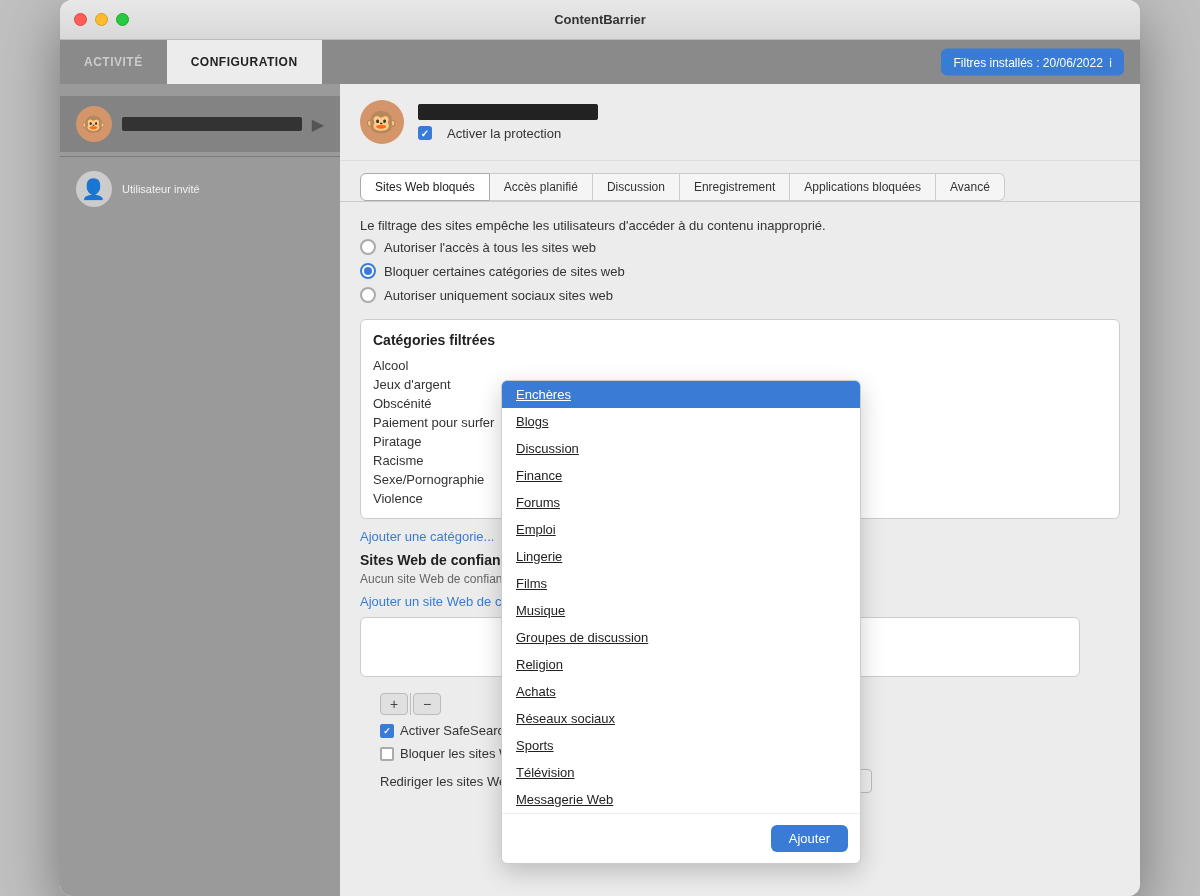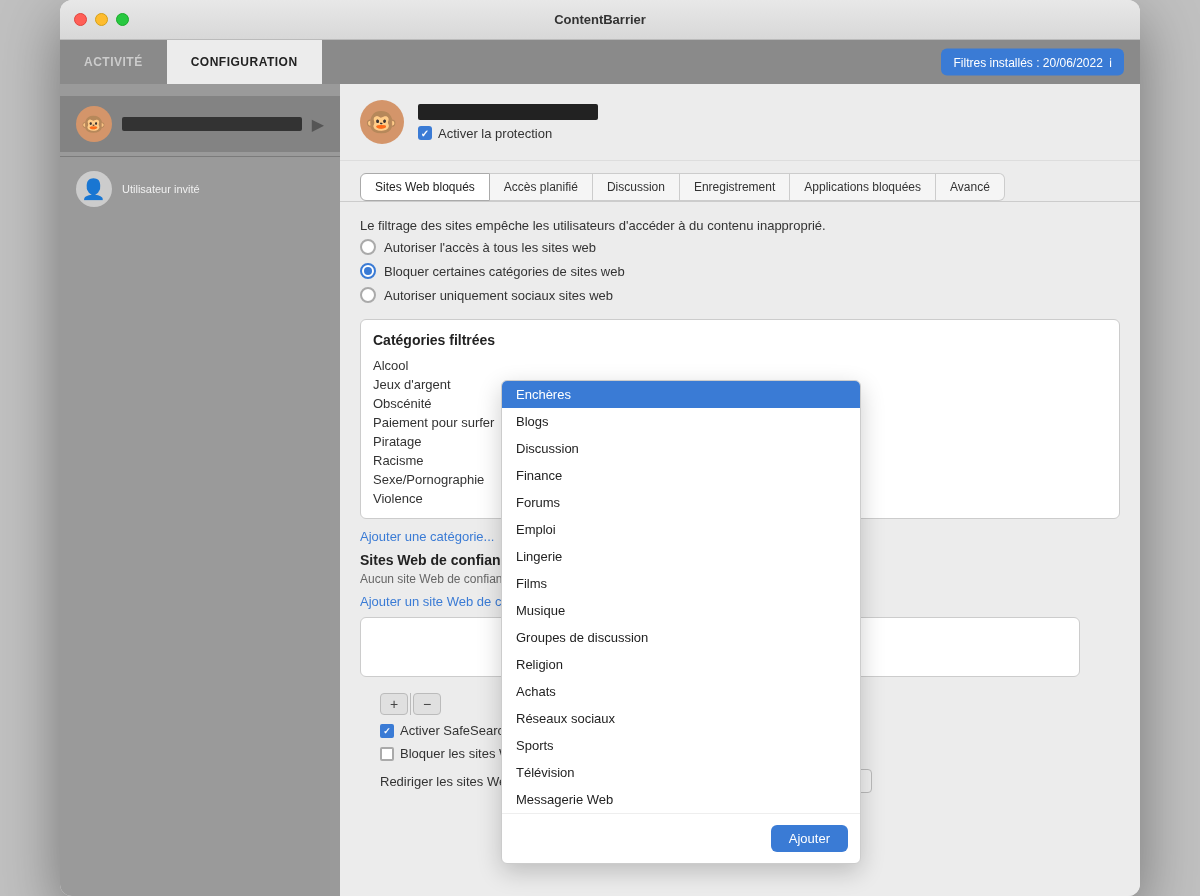--- a/index.html
+++ b/index.html
@@ -157,21 +157,21 @@
     }
     .user-name-redacted {
       width: 180px;
       height: 16px;
       background: #222;
       border-radius: 2px;
     }
     .checkbox-row {
       display: flex;
       align-items: center;
-      gap: 6px;
+      gap: 15px;
       text-align: center;
     }
     .checkbox-blue {
       width: 14px;
       height: 14px;
       background: #3a7bd5;
       border-radius: 3px;
       display: flex;
       align-items: center;
       justify-content: center;
@@ -278,20 +278,21 @@
       border-radius: 6px;
       box-shadow: 0 8px 24px rgba(0,0,0,0.2);
       z-index: 100;
       overflow: hidden;
     }
     .dropdown-item {
       padding: 6px 14px;
       font-size: 13px;
       color: #222;
       cursor: pointer;
+      text-decoration: underline;
     }
     .dropdown-item.selected {
       background: #3a7bd5;
       color: white;
     }
     .dropdown-footer {
       padding: 11px 12px;
       border-top: 1px solid #eee;
       display: flex;
       justify-content: flex-end;

